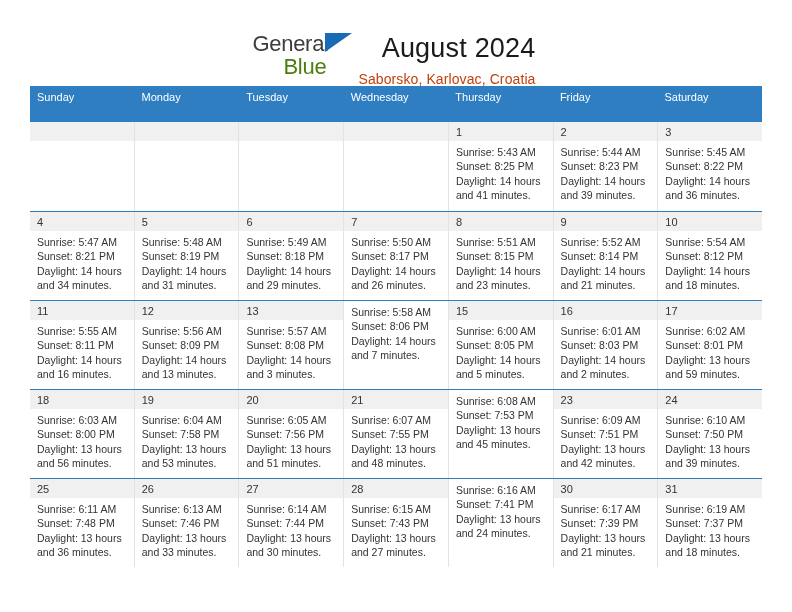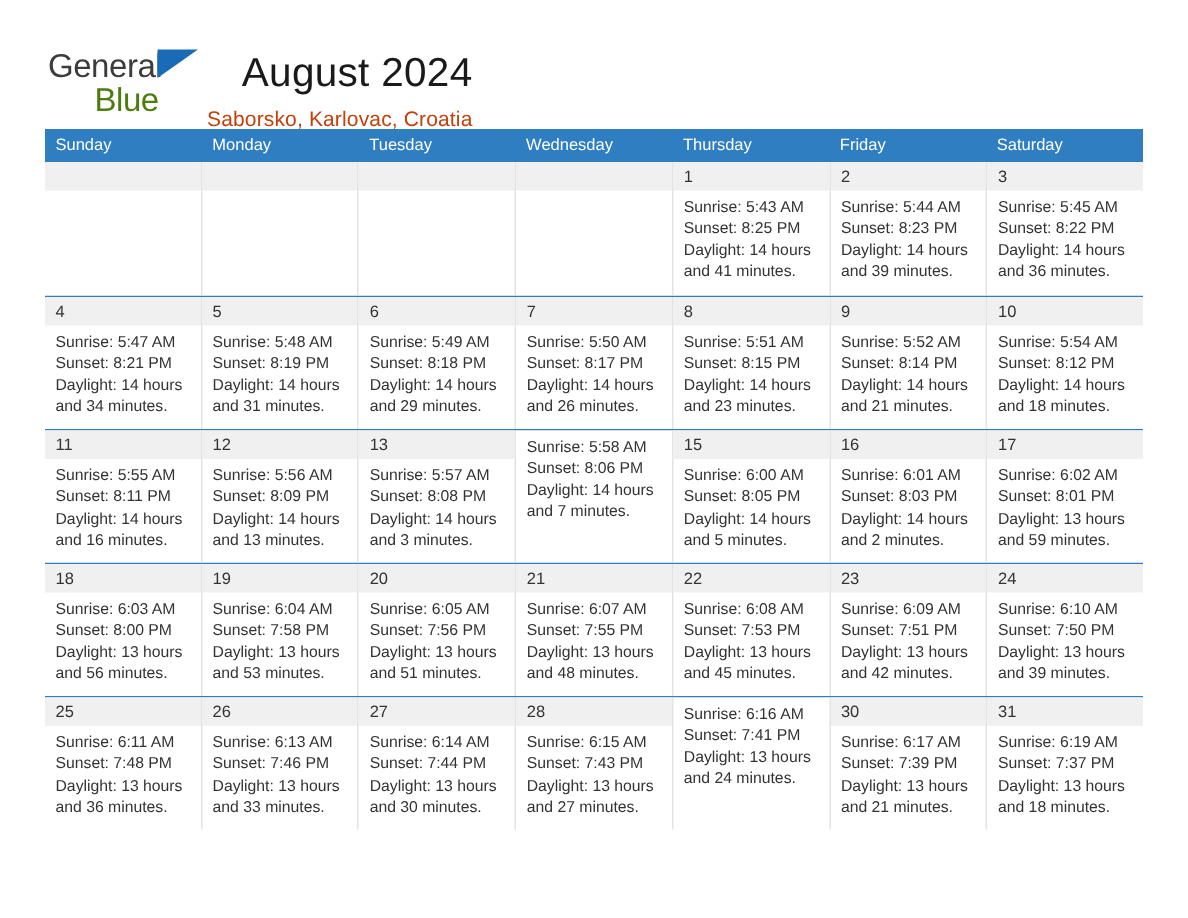--- a/index.html
+++ b/index.html
@@ -14,21 +14,21 @@
     position: relative;
     width: 792px;
     height: 612px;
     padding: 0;
   }
 
   
   .header {
     display: flex;
     align-items: flex-start;
-    justify-content: flex-start;
+    justify-content: center;
     padding: 30px 36px 0 32px;
     height: 78px;
   }
   .logo {
     position: relative;
     width: 106px;
     padding-top: 3px;
   }
   .logo-row1 {
     position: relative;
@@ -71,21 +71,21 @@
   }
 
   
   .calendar {
     margin: 8px 30px 0 30px;
     width: 732px;
   }
   .weekday-row {
     display: flex;
     background: #2f7ec1;
-    height: 22px;
+    height: 36px;
   }
   .weekday {
     flex: 1 1 0;
     color: #ffffff;
     font-size: 11px;
     line-height: 22px;
     padding-left: 7px;
     white-space: nowrap;
   }
 
@@ -355,21 +355,20 @@
           <div class="day-cell">
             <div class="daynum-band"><span class="daynum">21</span></div>
             <div class="cell-lines">
               <div class="cell-line">Sunrise: 6:07 AM</div>
               <div class="cell-line">Sunset: 7:55 PM</div>
               <div class="cell-line">Daylight: 13 hours</div>
               <div class="cell-line">and 48 minutes.</div>
             </div>
           </div>
           <div class="day-cell">
-            <div class="daynum-band"><span class="daynum">22</span></div>
             <div class="cell-lines">
               <div class="cell-line">Sunrise: 6:08 AM</div>
               <div class="cell-line">Sunset: 7:53 PM</div>
               <div class="cell-line">Daylight: 13 hours</div>
               <div class="cell-line">and 45 minutes.</div>
             </div>
           </div>
           <div class="day-cell">
             <div class="daynum-band"><span class="daynum">23</span></div>
             <div class="cell-lines">

